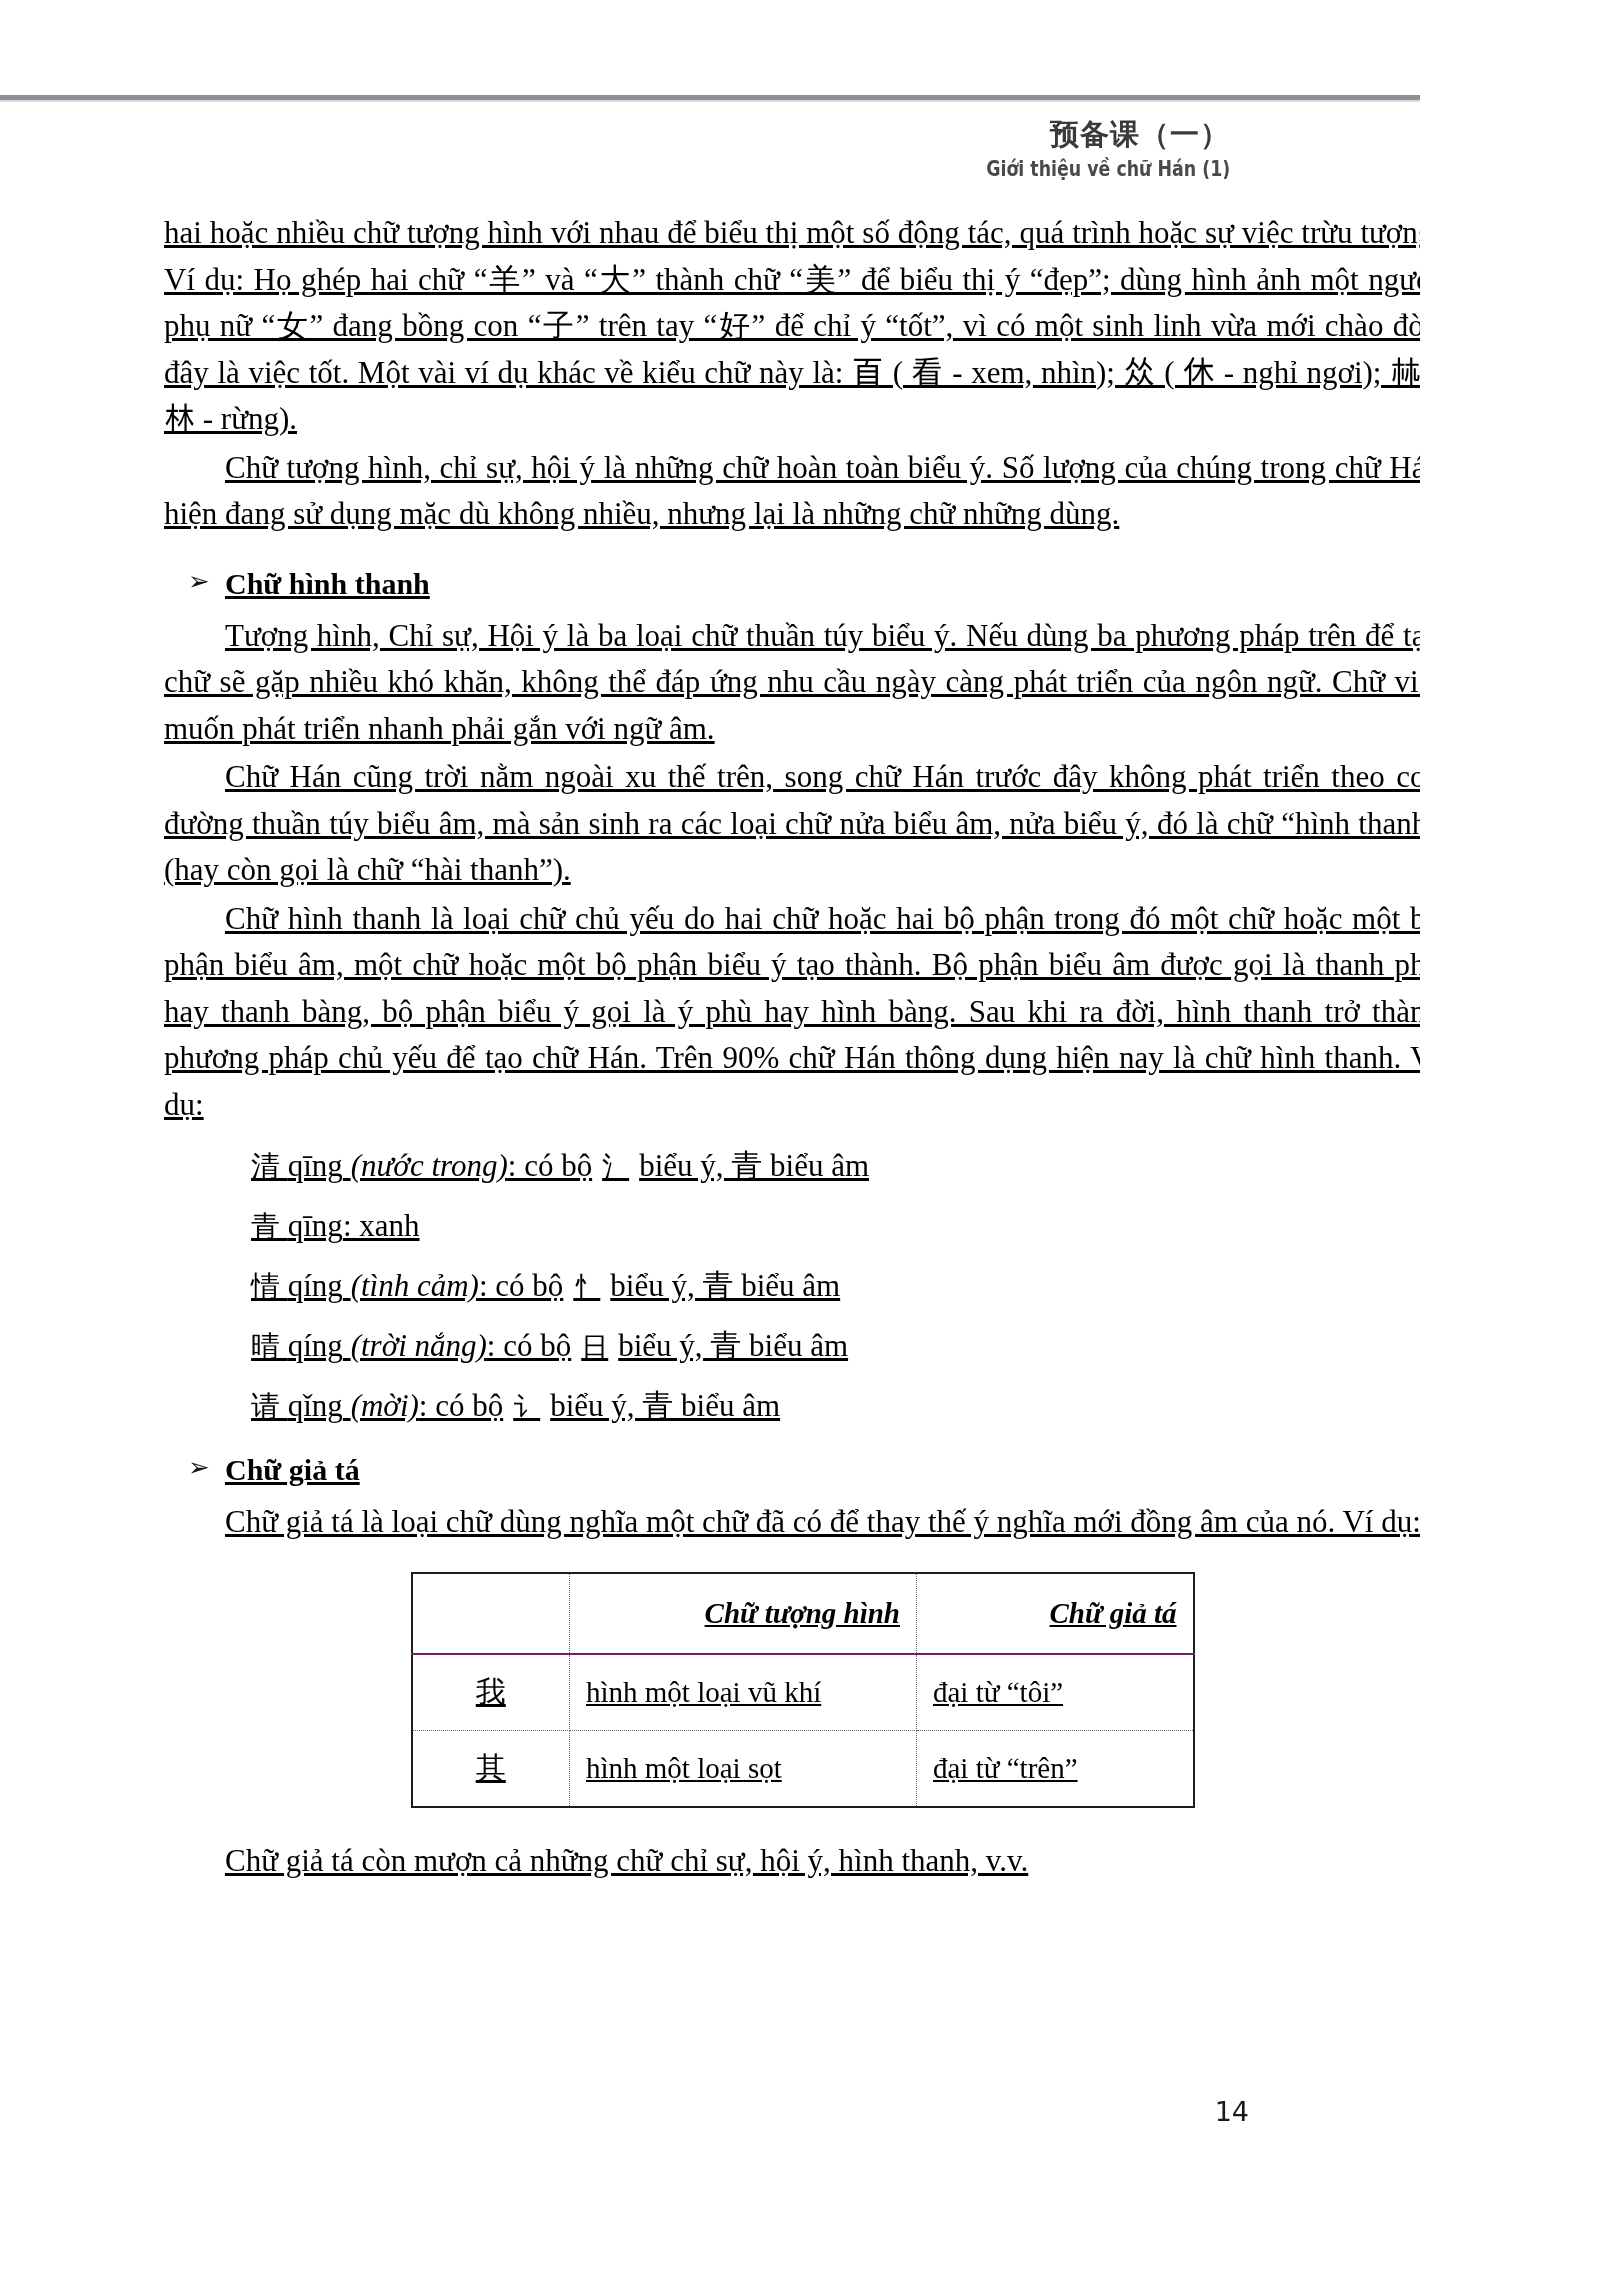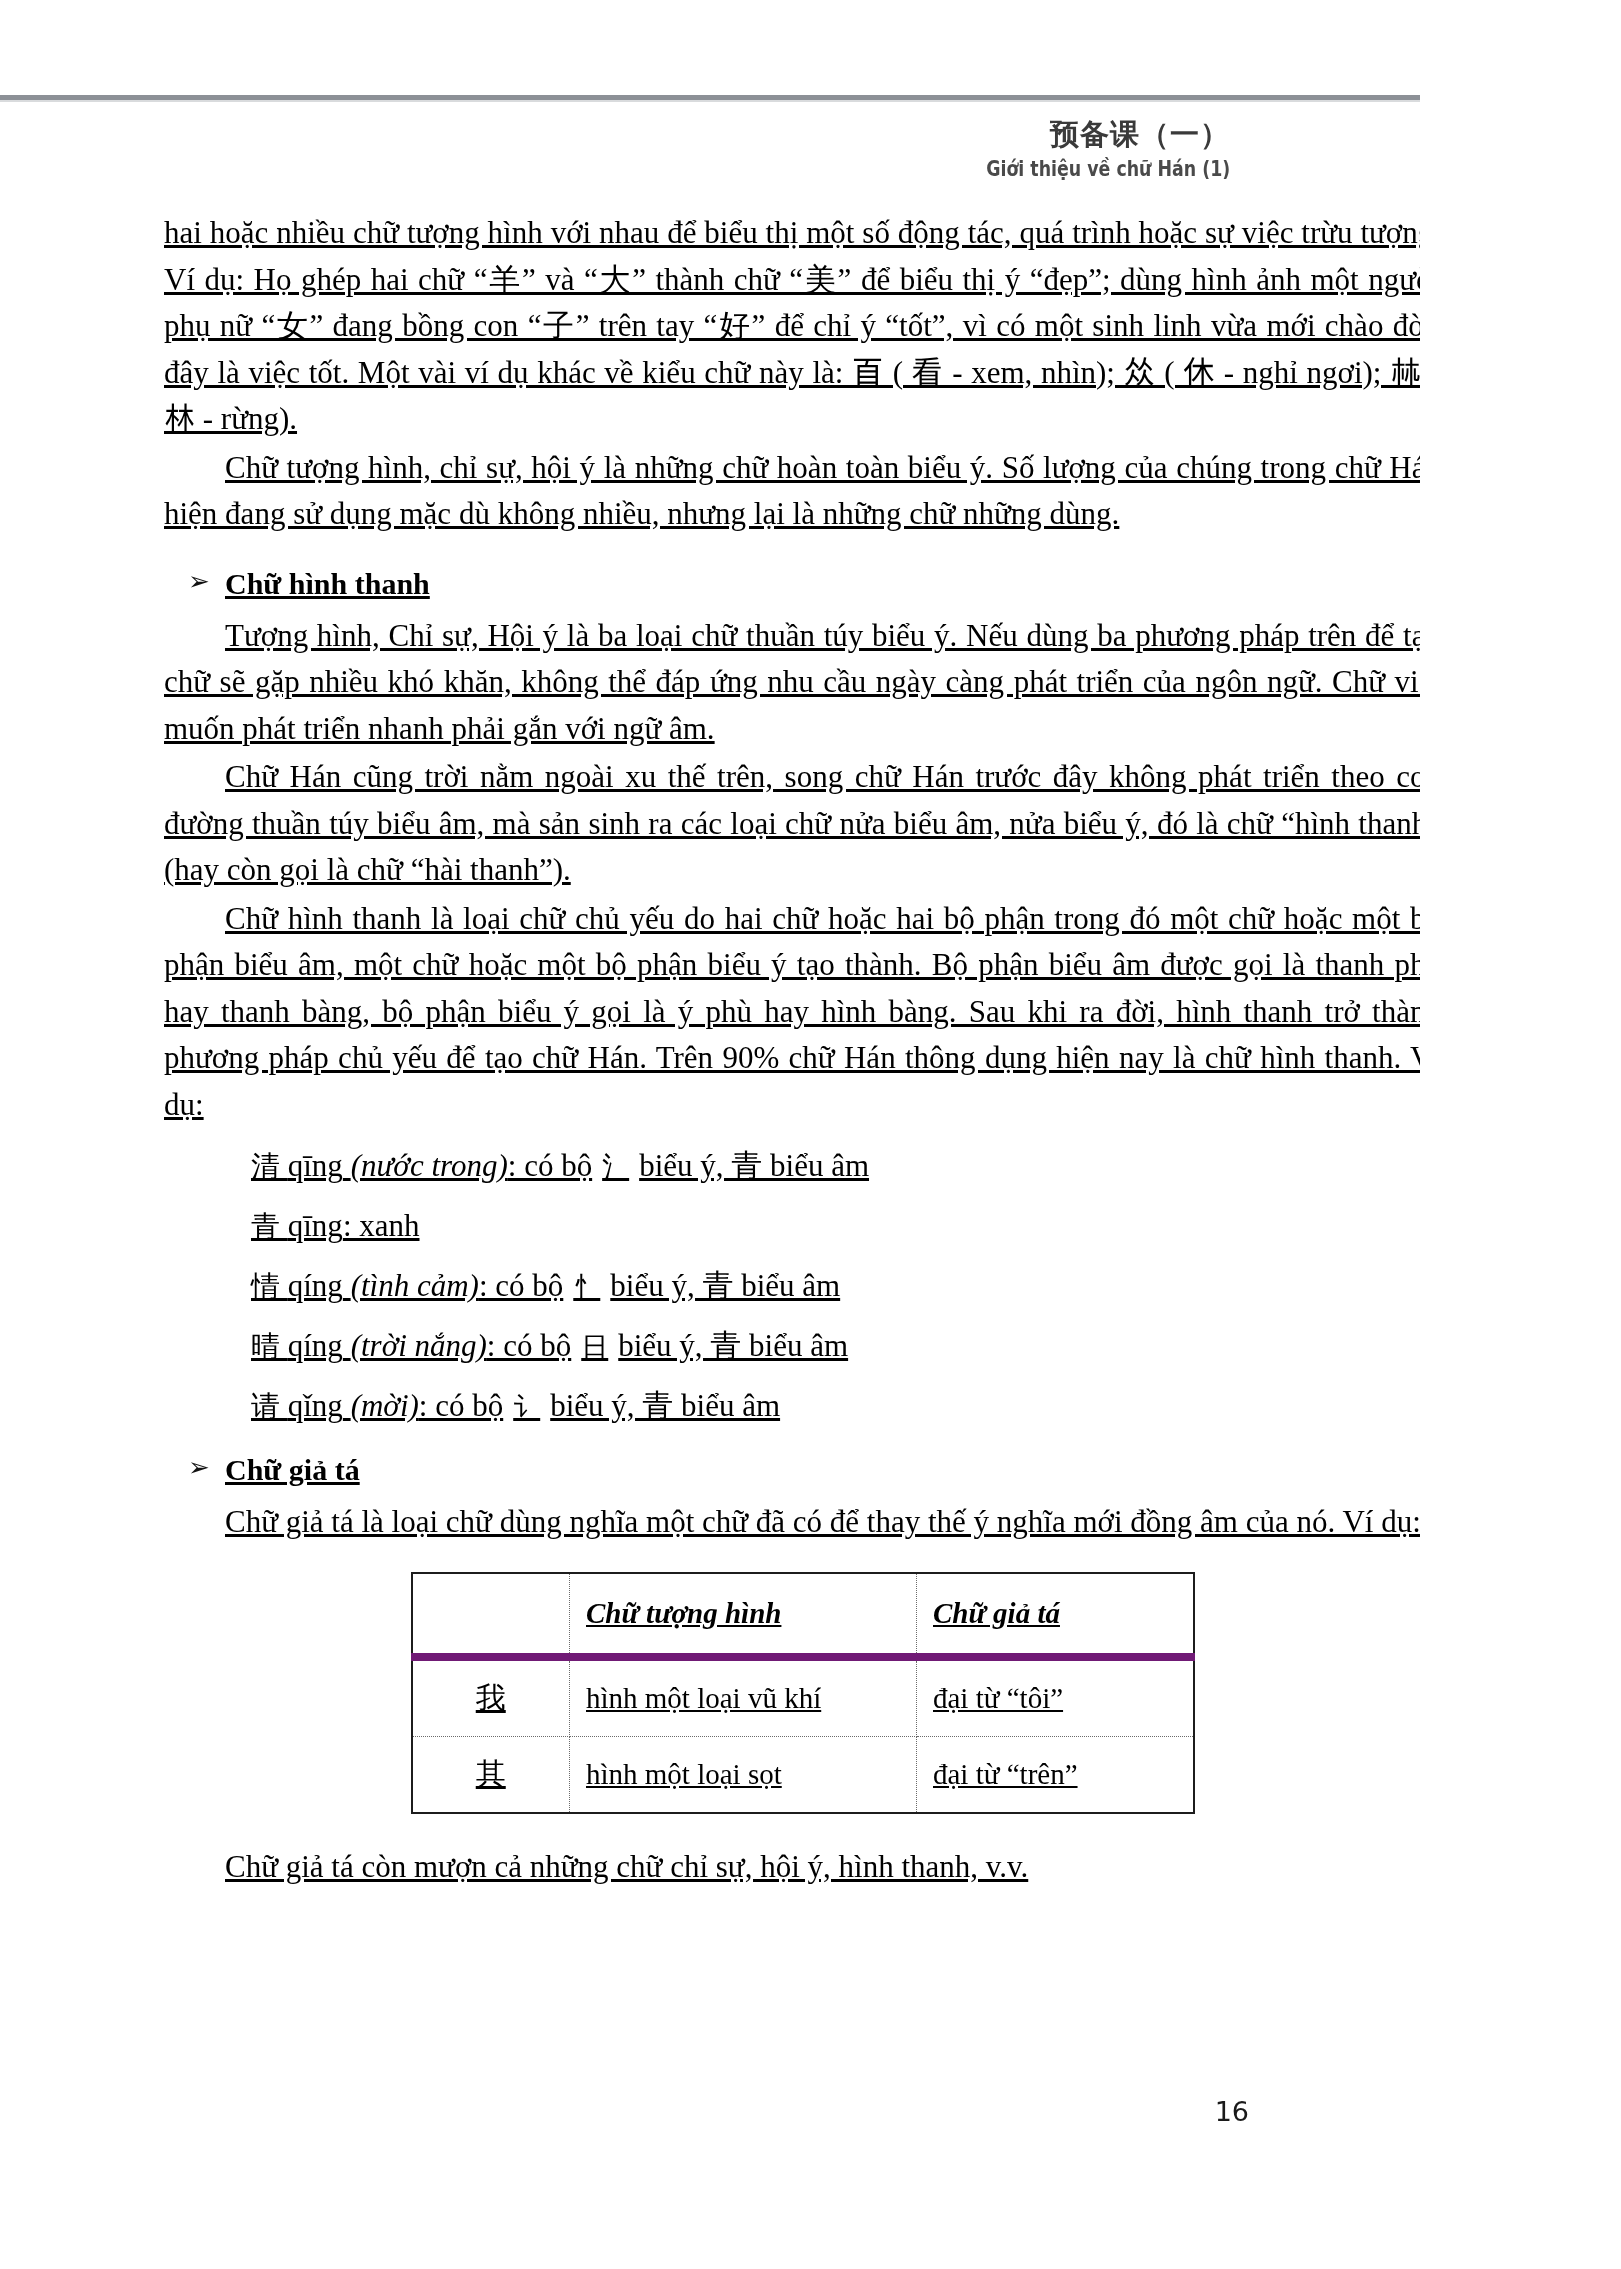--- a/index.html
+++ b/index.html
@@ -156,23 +156,23 @@
     font-size: 29px;
     vertical-align: middle;
     border-right: 1px dotted #6a6a6a;
   }
   table.gt th:last-child, table.gt td:last-child {
     border-right: none;
   }
   table.gt thead th {
     font-style: italic;
     font-weight: bold;
-    text-align: left;
+    text-align: right;
     height: 55px;
-    border-bottom: 8px solid #701a75;
+    border-bottom: 2px solid #701a75;
   }
   table.gt tbody tr.row1 td {
     border-bottom: 1px dotted #6a6a6a;
   }
   table.gt tbody td {
     height: 51px;
   }
   table.gt td.glyph {
     text-align: center;
     font-family: "DejaVu Sans", sans-serif;
@@ -280,16 +280,16 @@
             <td>đại từ “trên”</td>
           </tr>
         </tbody>
       </table>
     </div>
 
     <p class="para indent" style="margin-top:30px;">Chữ giả tá còn mượn cả những chữ chỉ sự, hội ý, hình thanh, v.v.</p>
 
   </div>
 
-  <div class="page-number">16</div>
+  <div class="page-number">14</div>
 
 </div>
 
 
 </body></html>

